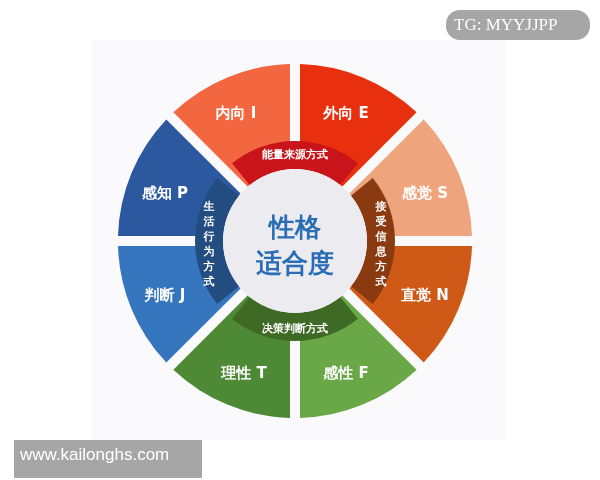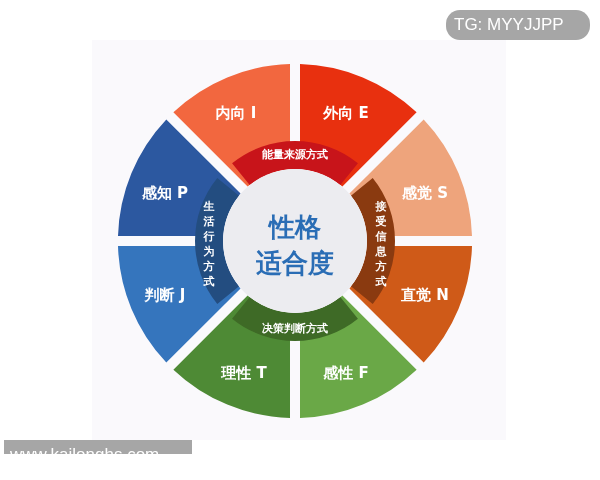--- a/index.html
+++ b/index.html
@@ -1,23 +1,23 @@
 <!DOCTYPE html>
 <html><head>
 <meta charset="utf-8">
 <style>
   html, body { margin:0; padding:0; }
   body { width:600px; height:480px; background:#ffffff; position:relative; overflow:hidden;
          font-family:"DejaVu Sans", sans-serif; }
   .panel { position:absolute; left:92px; top:40px; width:414px; height:400px; background:#faf9fc; }
   svg.wheel { position:absolute; left:0; top:0; }
   .wm-top { position:absolute; left:446px; top:10px; width:144px; height:30px; background:#a6a6a6;
-            color:#ffffff; font-family:Liberation Sans, sans-serif; font-size:17px; line-height:30px;
+            color:#ffffff; font-family:Liberation Serif, serif; font-size:17px; line-height:30px;
             padding-left:8px; box-sizing:border-box;border-radius:14px; }
-  .wm-bottom { position:absolute; left:4px; top:440px; width:188px; height:14px; background:#a6a6a6;
+  .wm-bottom { position:absolute; left:14px; top:440px; width:188px; height:38px; background:#a6a6a6;
             color:#ffffff; font-family:"Liberation Sans", sans-serif; font-size:17px; line-height:30px;
             padding-left:6px; box-sizing:border-box; }
   .seg-label { font-family:"DejaVu Sans", sans-serif; font-weight:bold; font-size:15px; fill:#ffffff; }
   .ring-label { font-family:"DejaVu Sans", sans-serif; font-weight:bold; font-size:11px; fill:#ffffff; }
   .center-label { font-family:"DejaVu Sans", sans-serif; font-weight:bold; font-size:26px; fill:#2a6db5; }
 </style>
 </head>
 <body>
 
 <div class="panel"></div>

